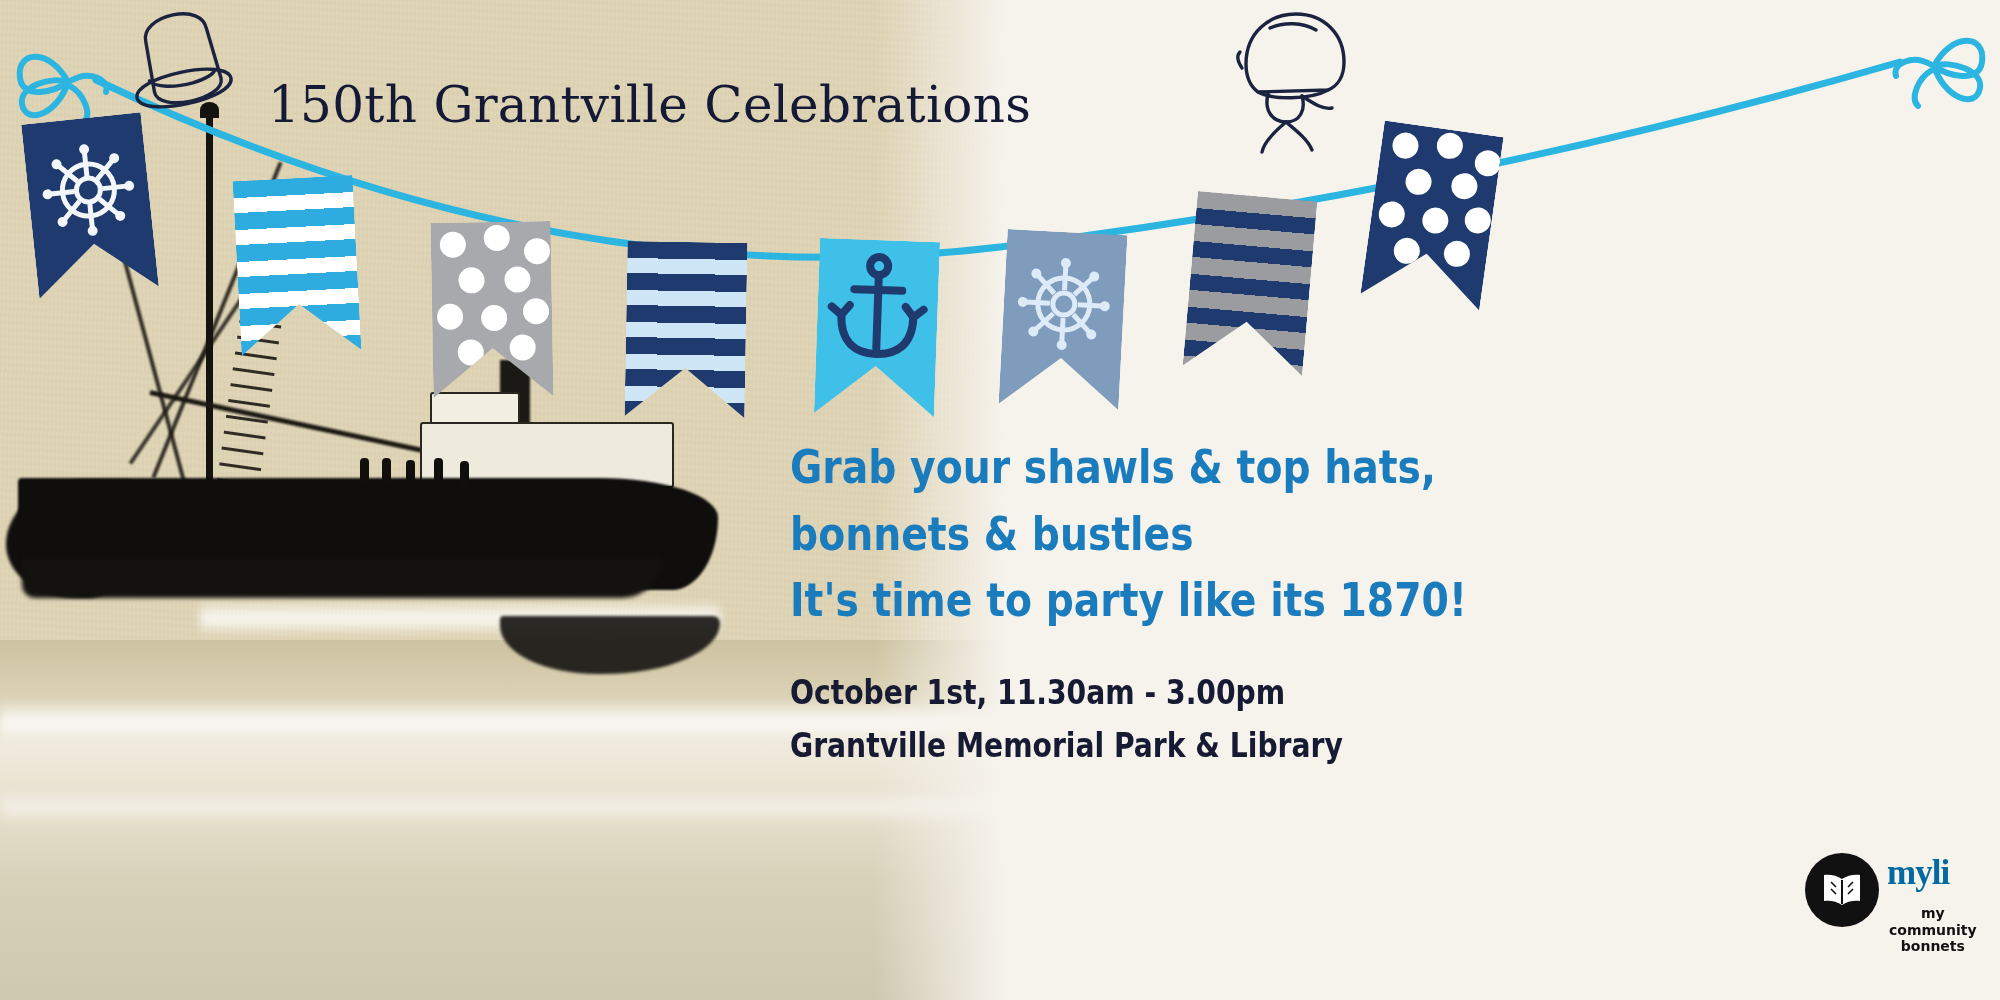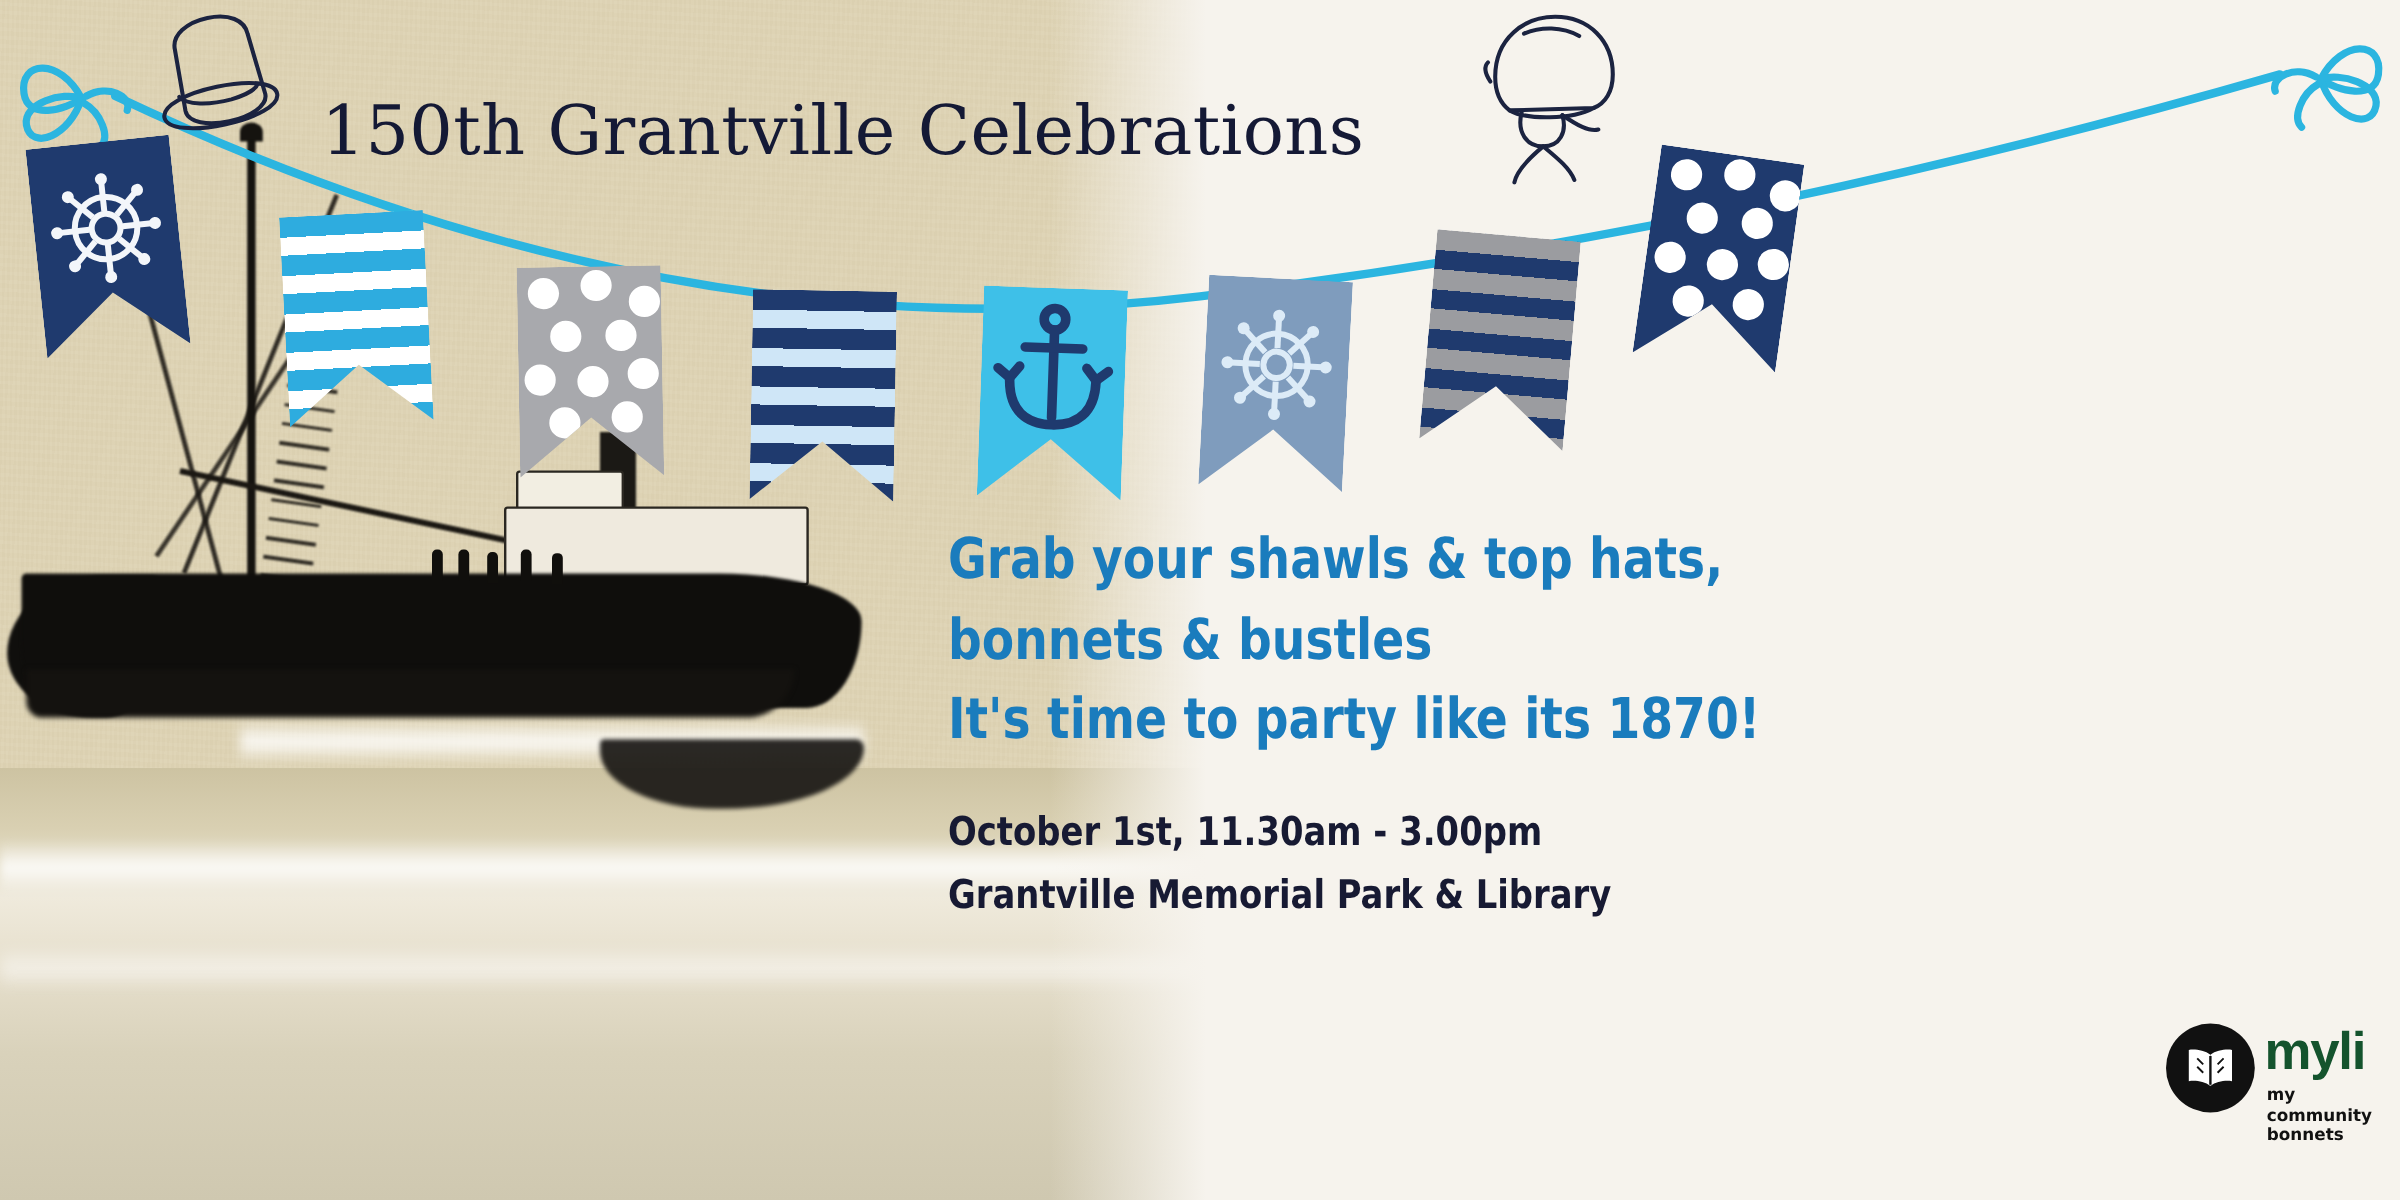--- a/index.html
+++ b/index.html
@@ -68,21 +68,21 @@
   .bunting{position:absolute;left:0;top:0;width:2000px;height:430px;}
   .bunting svg{position:absolute;left:0;top:0;}
   .flags{position:absolute;left:0;top:0;width:2000px;height:430px;}
   .flag{position:absolute;width:120px;height:175px;
      clip-path:polygon(0 0,100% 0,100% 100%,50% 72%,0 100%);}
 
   .hat{position:absolute;}
 
   
   .title{position:absolute;left:268px;top:76px;width:1100px;
-     font-family:"DejaVu Serif",serif;font-size:57px;font-weight:400;letter-spacing:.3px;
+     font-family:"DejaVu Serif",serif;font-size:50px;font-weight:400;letter-spacing:.3px;
      color:#141935;white-space:nowrap;}
   .tagline{position:absolute;left:790px;top:434px;width:700px;
      font-family:"DejaVu Sans Condensed","Liberation Sans Narrow","Liberation Sans",sans-serif;
      font-weight:bold;font-size:47px;line-height:1.42;color:#1a7cbd;
      transform:scaleX(.93);transform-origin:left top;}
   .tagline .ln{display:block;white-space:nowrap;}
   .details{position:absolute;left:790px;top:666px;width:640px;
      font-family:"DejaVu Sans Condensed","Liberation Sans Narrow","Liberation Sans",sans-serif;
      font-weight:bold;font-size:33px;line-height:1.62;color:#171a33;
      transform:scaleX(.95);transform-origin:left top;}
@@ -91,24 +91,24 @@
   
   .logos{position:absolute;left:1645px;top:845px;width:340px;height:112px;}
   .gbca{position:absolute;left:10px;top:2px;width:104px;height:104px;border-radius:50%;
      background:#1d3461;overflow:hidden;}
   .gbca-txt{position:absolute;left:0;top:22px;width:104px;text-align:center;
      font-family:"Liberation Sans",sans-serif;font-weight:bold;font-size:28px;color:#fff;letter-spacing:.5px;}
   .gbca svg{position:absolute;left:0;top:0;}
   .myli{position:absolute;left:160px;top:4px;width:180px;height:104px;}
   .myli-badge{position:absolute;left:0;top:4px;width:74px;height:74px;border-radius:50%;background:#111;}
   .myli-badge svg{position:absolute;left:17px;top:20px;}
-  .myli-word{position:absolute;left:82px;top:6px;font-family:Liberation Sans, sans-serif;
-     font-weight:bold;font-size:44px;color:#14532d;letter-spacing:-1px;line-height:1;}
+  .myli-word{position:absolute;left:82px;top:6px;font-family:Liberation Serif, serif;
+     font-weight:bold;font-size:35px;color:#0369a1;letter-spacing:-1px;line-height:1;}
   .myli-sub{position:absolute;left:84px;top:56px;font-family:"DejaVu Sans",sans-serif;
-     font-weight:bold;font-size:14px;color:#111;line-height:1.18;}
+     font-weight:bold;font-size:14px;color:#111;line-height:1.18;text-align:center;}
 </style>
 </head>
 <body>
 
 <div id="banner">
 
   <div class="bg-right"></div>
 
   <div class="photo">
     <div class="photo-grain"></div>

